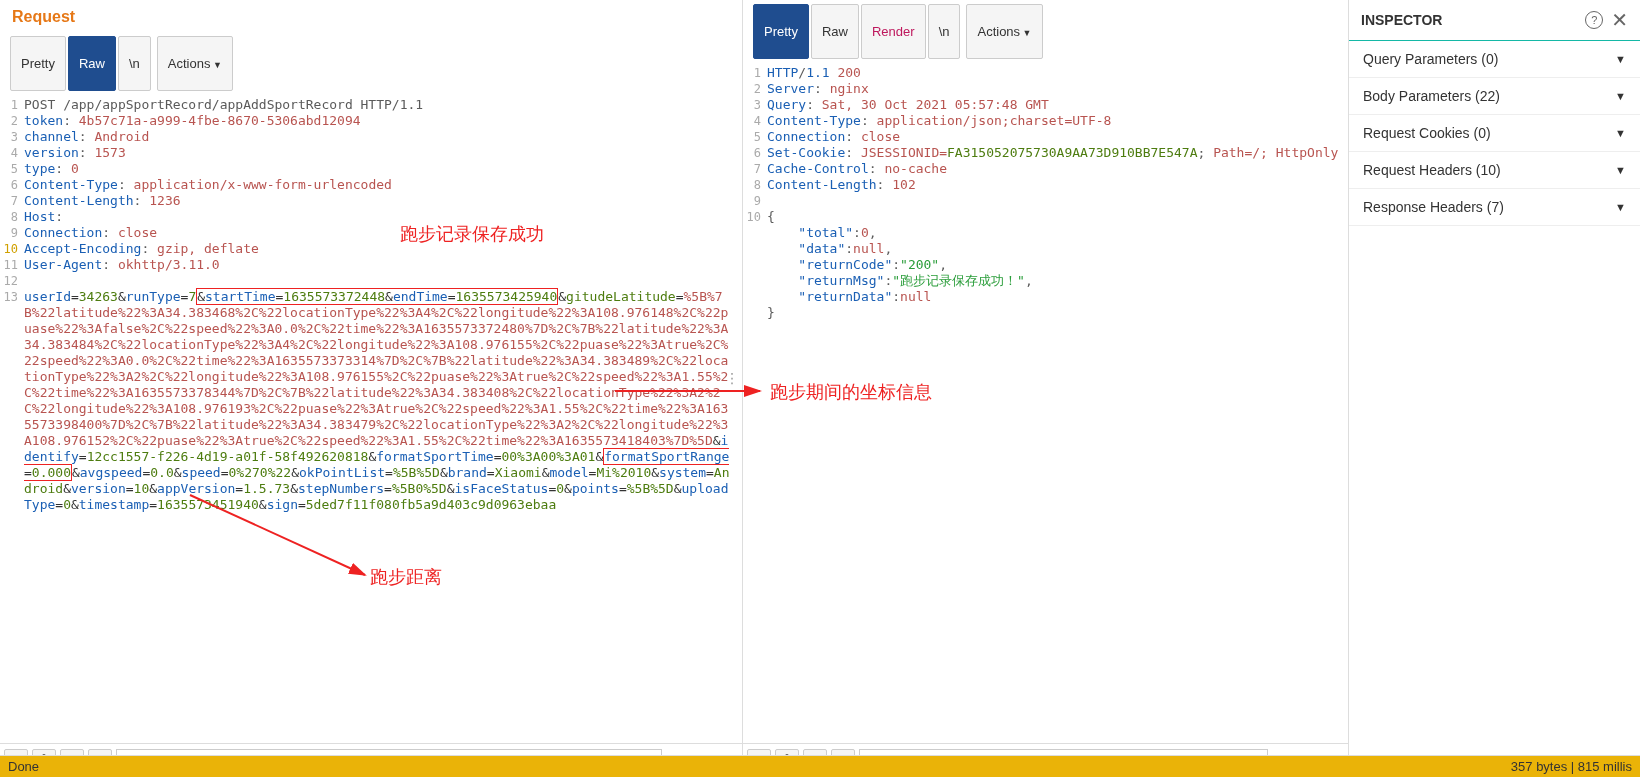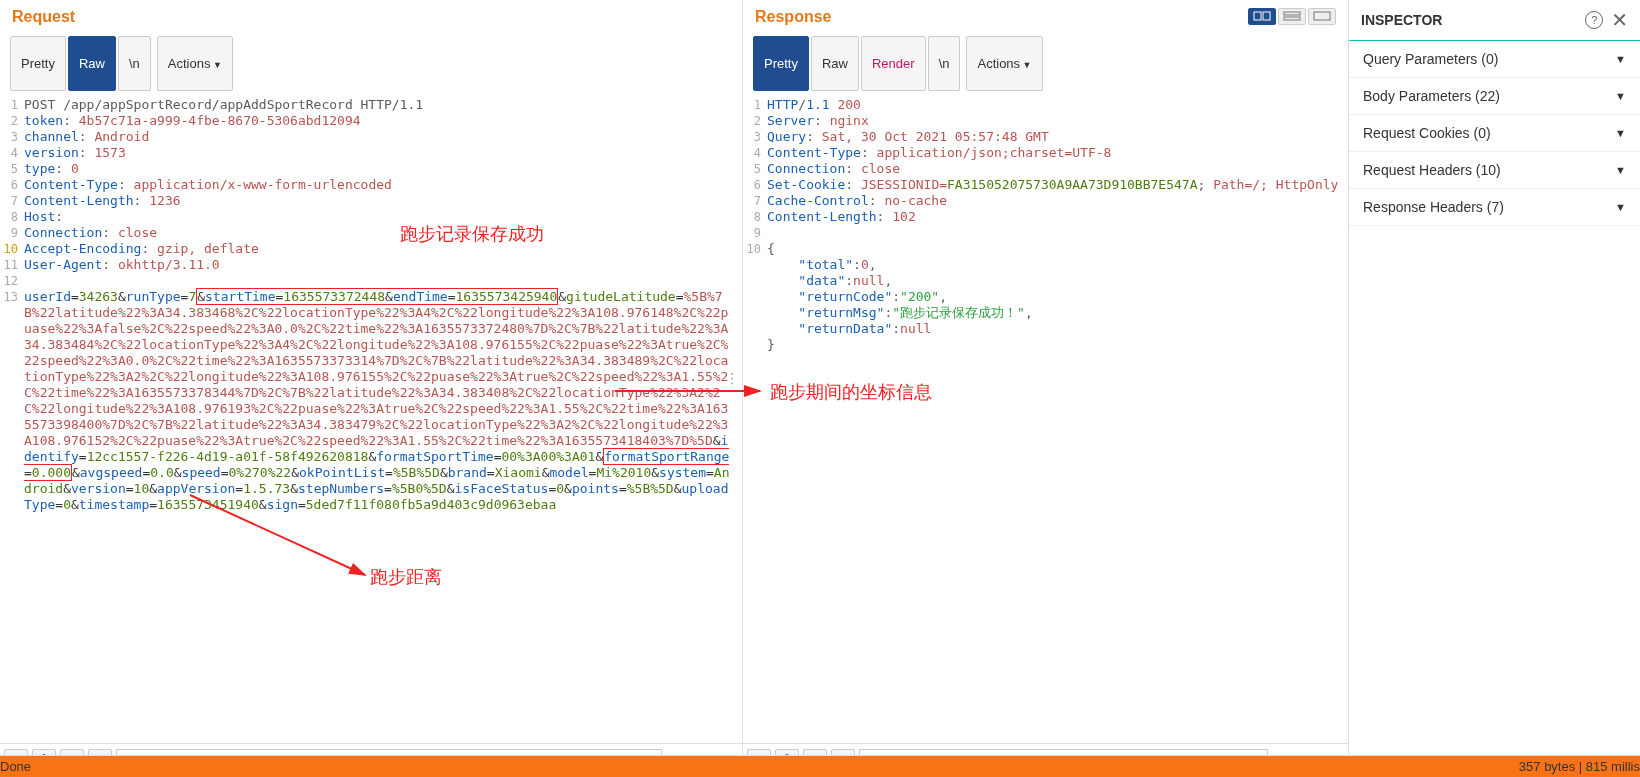--- a/index.html
+++ b/index.html
@@ -36,21 +36,21 @@
 .ficon{width:24px;height:24px;border:1px solid #ccc;background:#f5f5f5;display:flex;align-items:center;justify-content:center;border-radius:2px;cursor:pointer}
 .search{flex:1;height:24px;padding:0 6px;border:1px solid #ccc;font-size:13px;color:#888;font-style:italic}
 .match{font-size:13px;color:#555;padding:0 6px}
 .insp-hdr{display:flex;align-items:center;justify-content:space-between;padding:8px 12px;border-bottom:1px solid #14b8a6}
 .insp-hdr h2{font-size:14px;font-weight:bold}
 .insp-hdr .ricons{display:flex;gap:8px;align-items:center}
 .ric{width:18px;height:18px;border:1.5px solid #666;border-radius:50%;display:flex;align-items:center;justify-content:center;font-size:11px;cursor:pointer;color:#666}
 .ricx{font-size:20px;cursor:pointer;color:#666}
 .insp-row{display:flex;justify-content:space-between;align-items:center;padding:10px 14px;border-bottom:1px solid #eee;font-size:14px;cursor:pointer}
 .insp-row .chev{font-size:11px}
-.status-bar{position:absolute;bottom:0;left:0;right:0;height:22px;border-top:1px solid #ddd;display:flex;align-items:center;padding:0 0;font-size:13px;justify-content:space-between;background:#f97316}
+.status-bar{position:absolute;bottom:0;left:0;right:0;height:22px;border-top:1px solid #ddd;display:flex;align-items:center;padding:0 8px;font-size:13px;justify-content:space-between;background:#eab308}
 .box-red{border:1.5px solid #e22;display:inline}
 .anno{position:absolute;color:#e22;font-size:18px;pointer-events:none;font-family:SimSun,serif}
 svg.arrow{position:absolute;pointer-events:none}
 .dots{position:absolute;color:#999;font-size:14px;line-height:6px}
 </style>
 </head>
 <body>
 
 <div class="app">
   <div class="main-cols">
@@ -88,42 +88,20 @@
             </svg>
         </div>
         <div class="ficon">←</div>
         <div class="ficon">→</div>
         <input class="search" placeholder="Search..." style="">
         <span class="match">0 matches</span>
       </div>
     </div>
 
     <div class="panel res-panel">
-      <div class="res-hdr">
-        <div class="panel-title">Response</div>
-        <div class="view-icons">
-          <div class="vi active">
-              <svg width="18" height="10">
-                <rect x="1" y="1" width="7" height="8" fill="none" stroke="#fff"></rect>
-                <rect x="10" y="1" width="7" height="8" fill="none" stroke="#fff"></rect>
-              </svg>
-            </div>
-          <div class="vi">
-              <svg width="18" height="10">
-                <rect x="1" y="1" width="16" height="3" fill="none" stroke="#777"></rect>
-                <rect x="1" y="6" width="16" height="3" fill="none" stroke="#777"></rect>
-              </svg>
-            </div>
-          <div class="vi">
-              <svg width="18" height="10">
-                <rect x="1" y="1" width="16" height="8" fill="none" stroke="#777"></rect>
-              </svg>
-            </div>
-        </div>
-      </div>
       <div class="toolbar">
         <button class="tbtn active">Pretty</button>
         <button class="tbtn">Raw</button>
         <button class="tbtn" style="color:#be185d">Render</button>
         <button class="tbtn">\n</button>
         <button class="tbtn dd" style="margin-left:4px">Actions</button>
       </div>
       <div class="code-area" id="res-code">
           <div class="line"><span class="ln">1</span><span class="lc"><span class="blu">HTTP</span><span class="plain">/</span><span class="blu">1.1 </span><span class="brown">200</span></span></div>
           <div class="line"><span class="ln">2</span><span class="lc"><span class="blu">Server</span><span class="plain">: </span><span class="brown">nginx</span></span></div>

